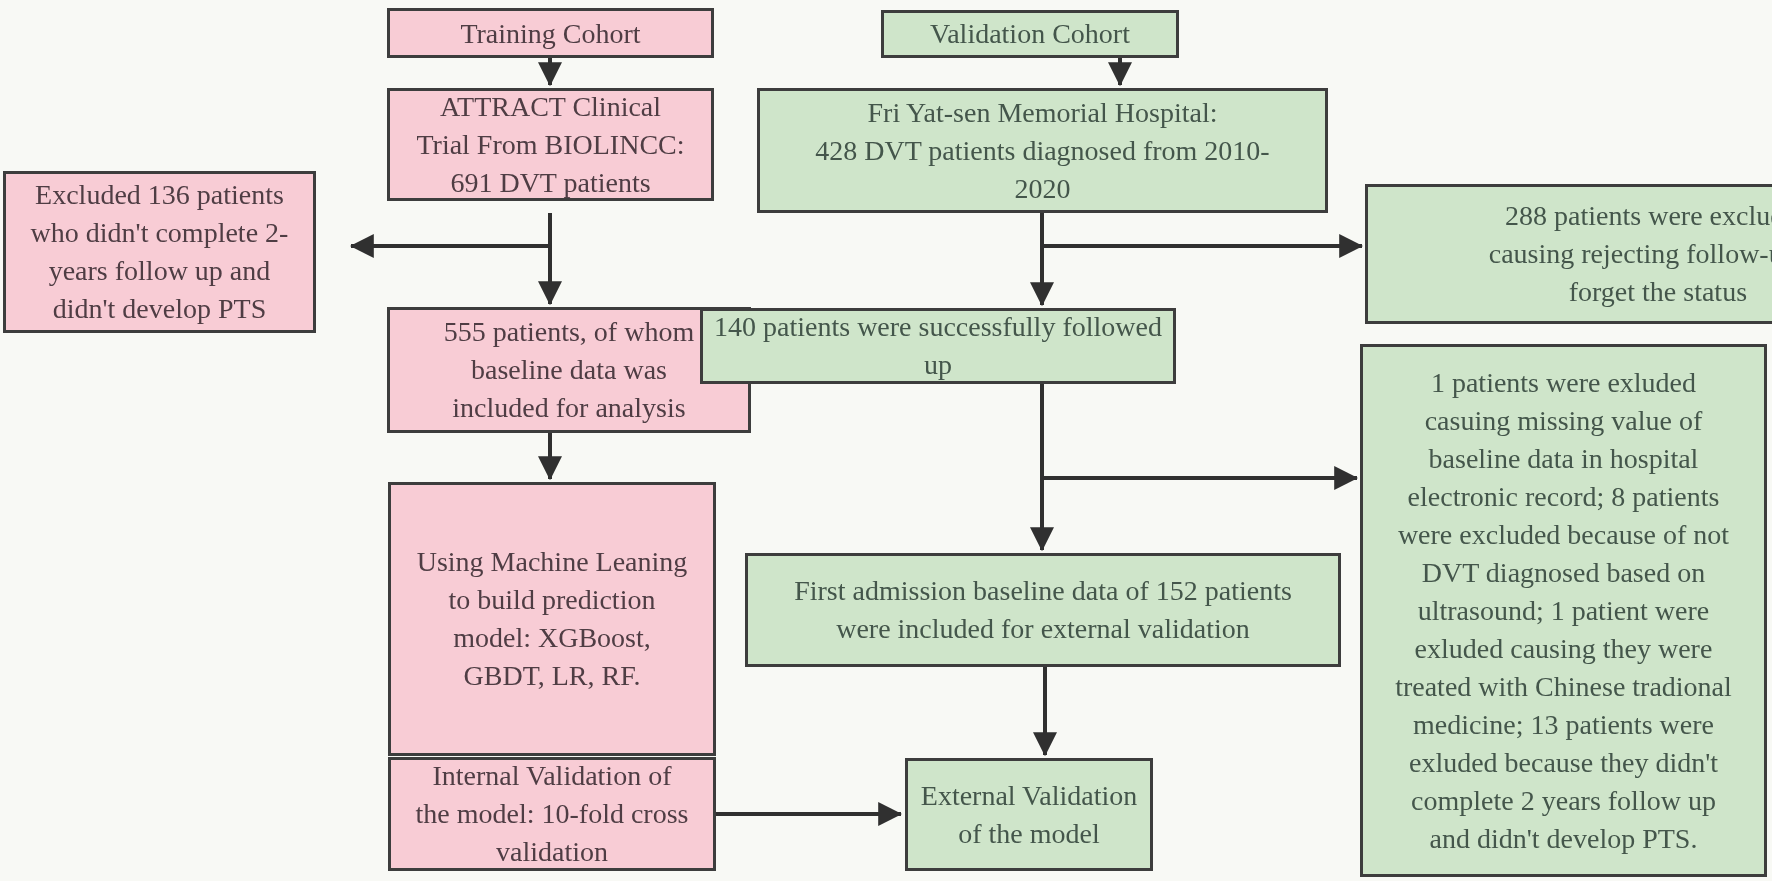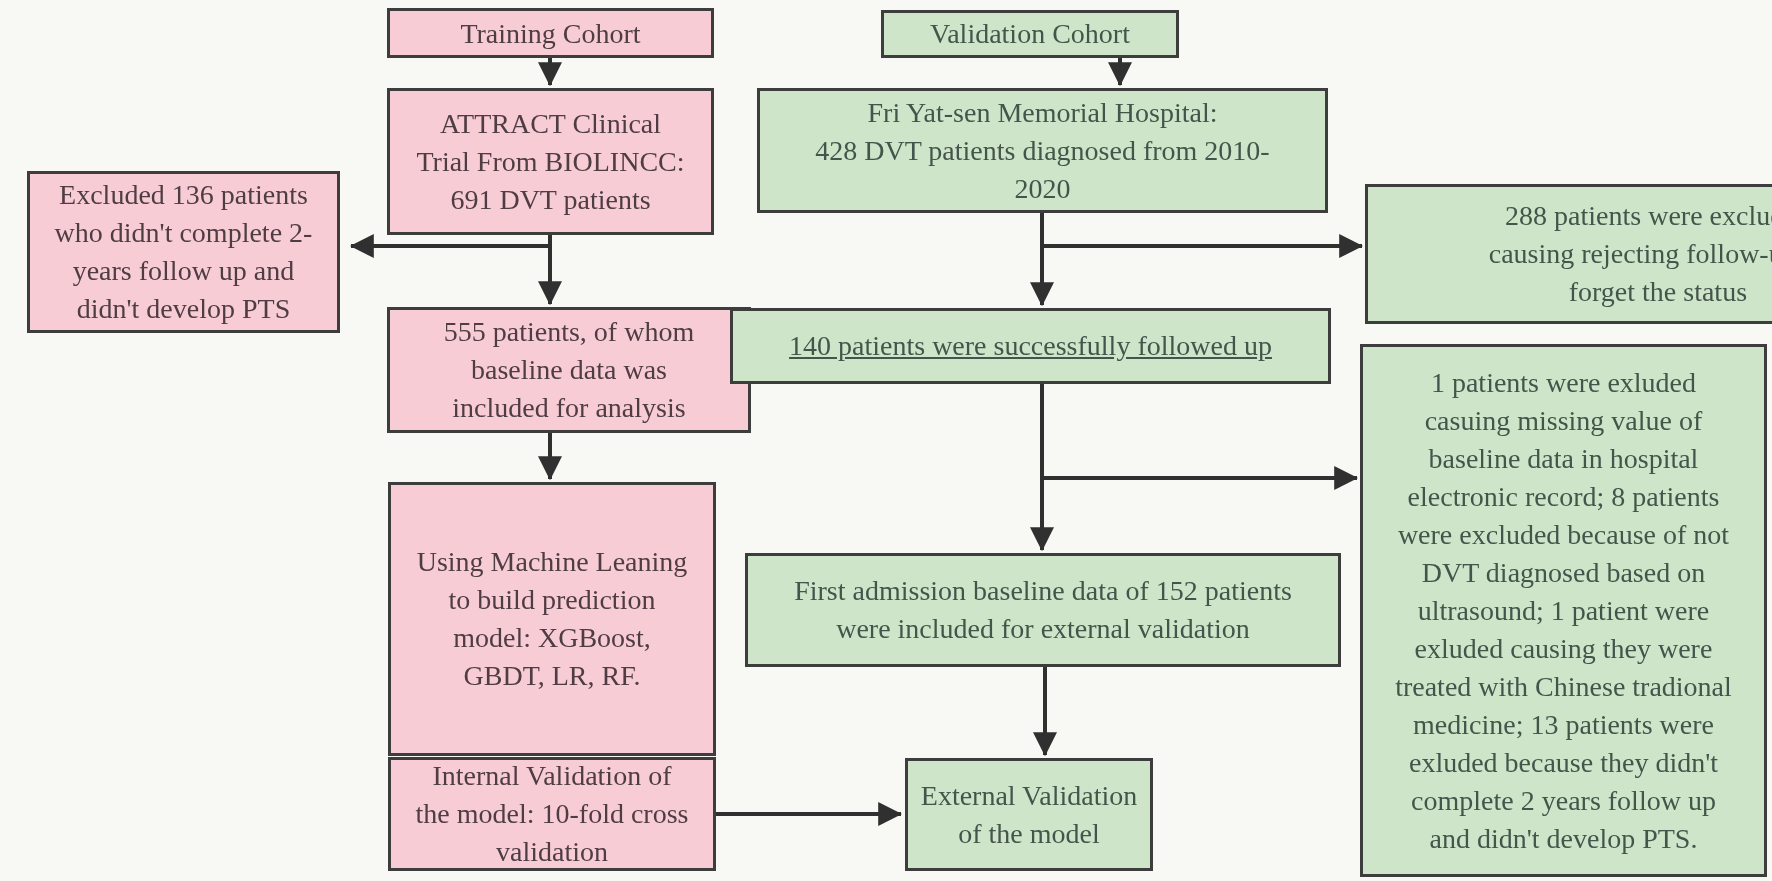--- a/index.html
+++ b/index.html
@@ -54,27 +54,27 @@
     <path class="shaft" d="M1042,246 L1362,246" marker-end="url(#ah)"></path>
     <path class="shaft" d="M1042,384 L1042,550" marker-end="url(#ah)"></path>
     <path class="shaft" d="M1042,478 L1357,478" marker-end="url(#ah)"></path>
     <path class="shaft" d="M1045,667 L1045,755" marker-end="url(#ah)"></path>
   </svg>
 
   <div class="box pink" style="left:387px;top:8px;width:327px;height:50px;align-items:flex-end;">
     <span class="lbl">Training Cohort</span>
   </div>
 
-  <div class="box pink" style="left:387px;top:88px;width:327px;height:147px;">
+  <div class="box pink" style="left:387px;top:88px;width:327px;height:113px;">
     <span class="lbl">ATTRACT Clinical
 Trial From BIOLINCC:
 691 DVT patients</span>
   </div>
 
-  <div class="box pink" style="left:3px;top:171px;width:313px;height:162px;margin-left:24px;">
+  <div class="box pink" style="left:3px;top:171px;width:313px;height:162px;">
     <span class="lbl">Excluded 136 patients
 who didn't complete 2-
 years follow up and
 didn't develop PTS</span>
   </div>
 
   <div class="box pink" style="left:387px;top:307px;width:364px;height:126px;">
     <span class="lbl">555 patients, of whom
 baseline data was
 included for analysis</span>
@@ -102,21 +102,21 @@
 428 DVT patients diagnosed from 2010-
 2020</span>
   </div>
 
   <div class="box green" style="left:1365px;top:184px;width:471px;height:140px;justify-content:flex-end;">
     <span class="lbl">288 patients were excluded
 causing rejecting follow-up or
 forget the status</span>
   </div>
 
-  <div class="box green" style="left:730px;top:308px;width:601px;height:76px;text-decoration:underline;">
+  <div class="box green" style="left:700px;top:308px;width:476px;height:76px;">
     <span class="lbl">140 patients were successfully followed up</span>
   </div>
 
   <div class="box green" style="left:1360px;top:344px;width:407px;height:533px;">
     <span class="lbl">1 patients were exluded
 casuing missing value of
 baseline data in hospital
 electronic record; 8 patients
 were excluded because of not
 DVT diagnosed based on

